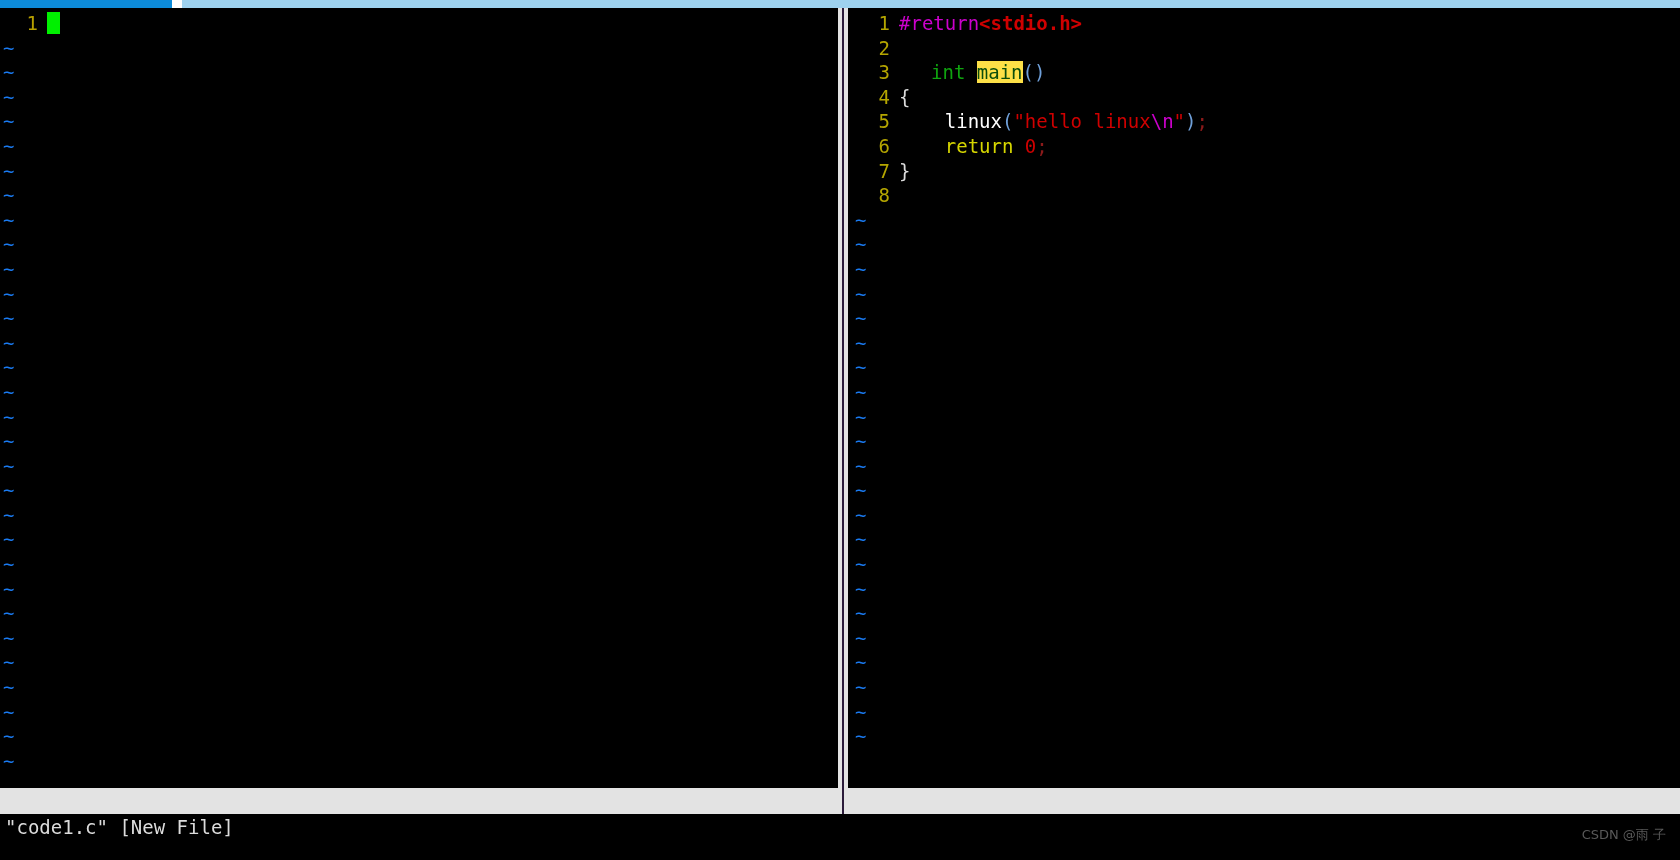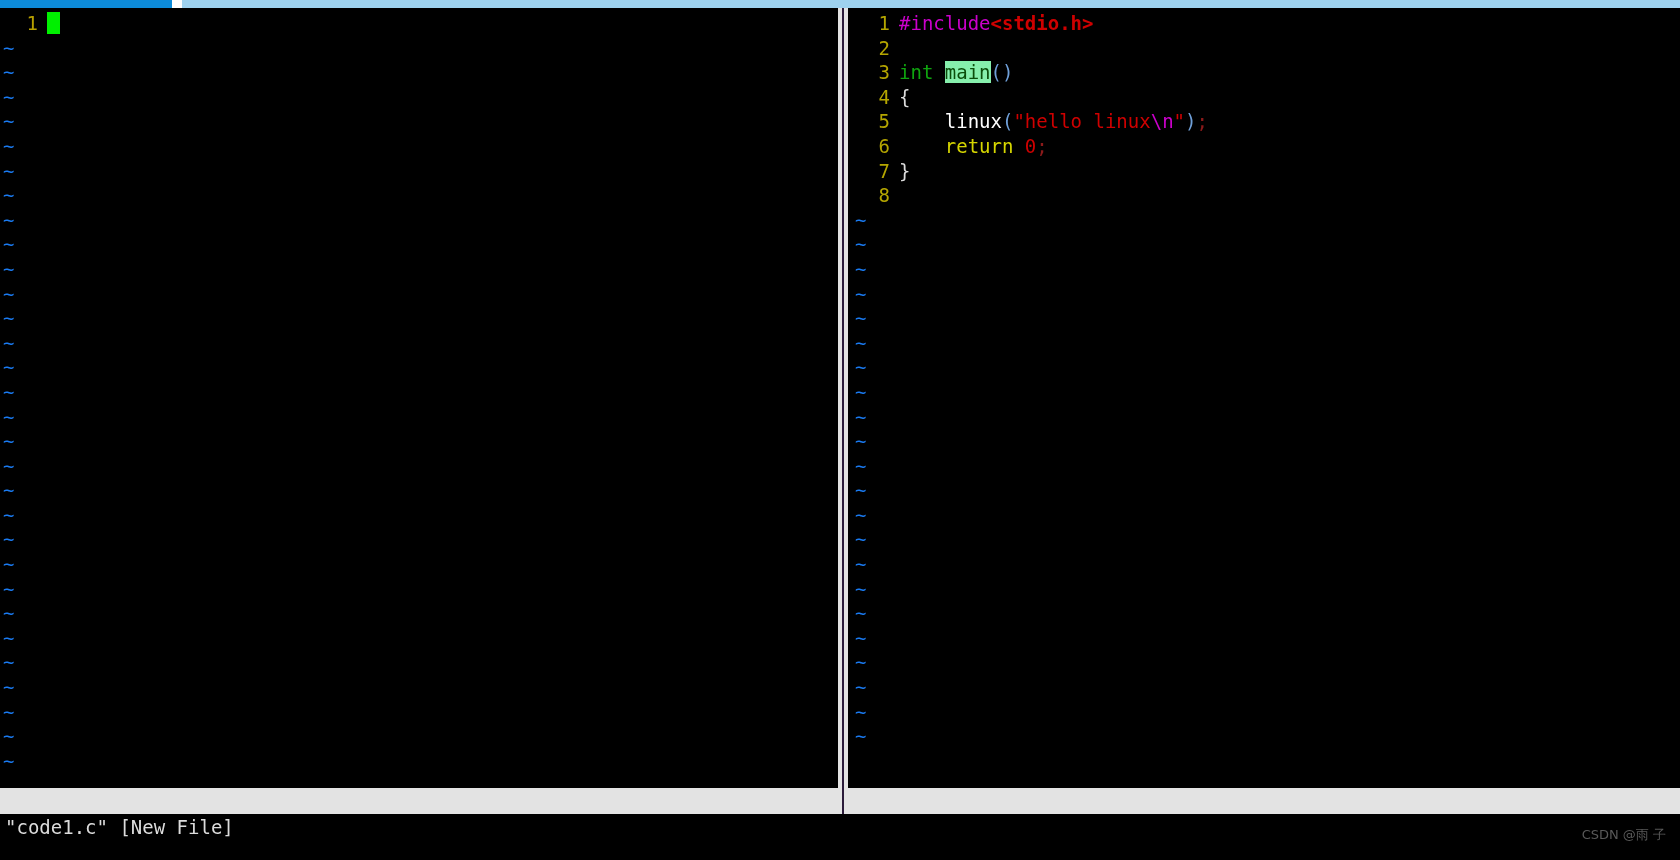--- a/index.html
+++ b/index.html
@@ -116,30 +116,30 @@
     text-align: left;
     padding-left: 3px;
     font-size: 19px;
   }
 
   .code { white-space: pre; font-size: 19px; }
 
   
   .t-pre     { color: #cc00cc; }         
   .t-header  { color: #cf0000; font-weight: bold; }         
-  .t-type    { color: #0fa30f; }         
+  .t-type    { color: #0fa30f; margin-left: 32px; }         
   .t-func    { color: #ffffff; }         
   .t-kw      { color: #d6d600; }         
   .t-str     { color: #cf0000; }         
   .t-esc     { color: #cc00cc; }         
   .t-num     { color: #cf0000; }         
   .t-punct   { color: #6f9fd8; }         
   .t-brace   { color: #dcdcdc; }         
   .t-semi    { color: #8b1a1a; }         
-  .t-hl      { background: #86efac; color: #0b4d0b; }  
+  .t-hl      { background: #fde047; color: #0b4d0b; }  
 
   
   .cursor-block {
     display: inline-block;
     width: 13px;
     height: 22px;
     background: #00f000;
     vertical-align: middle;
   }
 
@@ -242,21 +242,21 @@
           <div class="row"><span class="tilde">~</span></div>
         </div>
     </div>
 
     <div class="vsplit">
       <div class="vsplit-line"></div>
     </div>
 
     <div class="pane pane-right">
       <div class="lines" id="right-lines">
-          <div class="row"><span class="gutter">1</span><span class="code"><span class="t-pre">#include</span><span class="t-header">&lt;stdio.h&gt;</span></span></div>
+          <div class="row"><span class="gutter">1</span><span class="code"><span class="t-pre">#return</span><span class="t-header">&lt;stdio.h&gt;</span></span></div>
           <div class="row"><span class="gutter">2</span><span class="code"></span></div>
           <div class="row"><span class="gutter">3</span><span class="code"><span class="t-type">int</span><span class="t-plain"> </span><span class="t-hl">main</span><span class="t-punct">()</span></span></div>
           <div class="row"><span class="gutter">4</span><span class="code"><span class="t-brace">{</span></span></div>
           <div class="row"><span class="gutter">5</span><span class="code"><span class="t-func">    linux</span><span class="t-punct">(</span><span class="t-str">"hello linux</span><span class="t-esc">\n</span><span class="t-str">"</span><span class="t-punct">)</span><span class="t-semi">;</span></span></div>
           <div class="row"><span class="gutter">6</span><span class="code"><span class="t-plain">    </span><span class="t-kw">return</span><span class="t-plain"> </span><span class="t-num">0</span><span class="t-semi">;</span></span></div>
           <div class="row"><span class="gutter">7</span><span class="code"><span class="t-brace">}</span></span></div>
           <div class="row"><span class="gutter">8</span><span class="code"></span></div>
           <div class="row"><span class="tilde">~</span></div>
           <div class="row"><span class="tilde">~</span></div>
           <div class="row"><span class="tilde">~</span></div>

